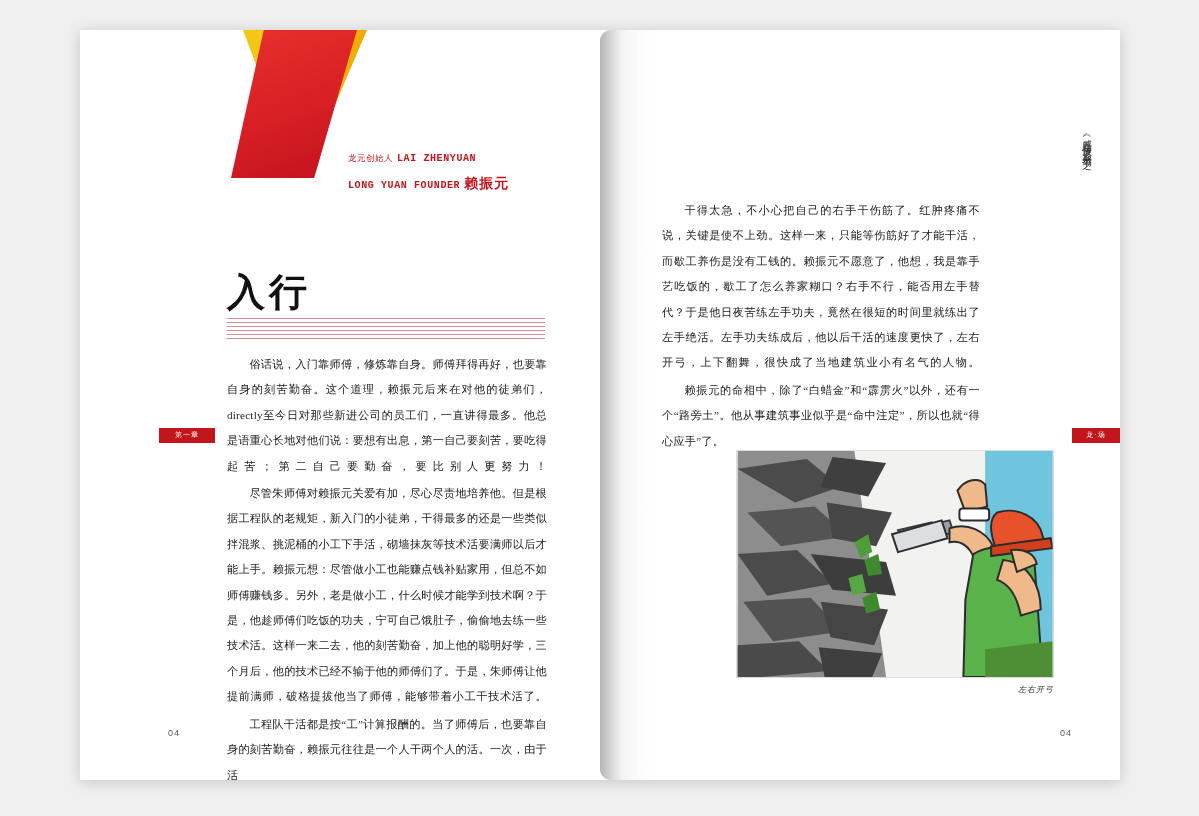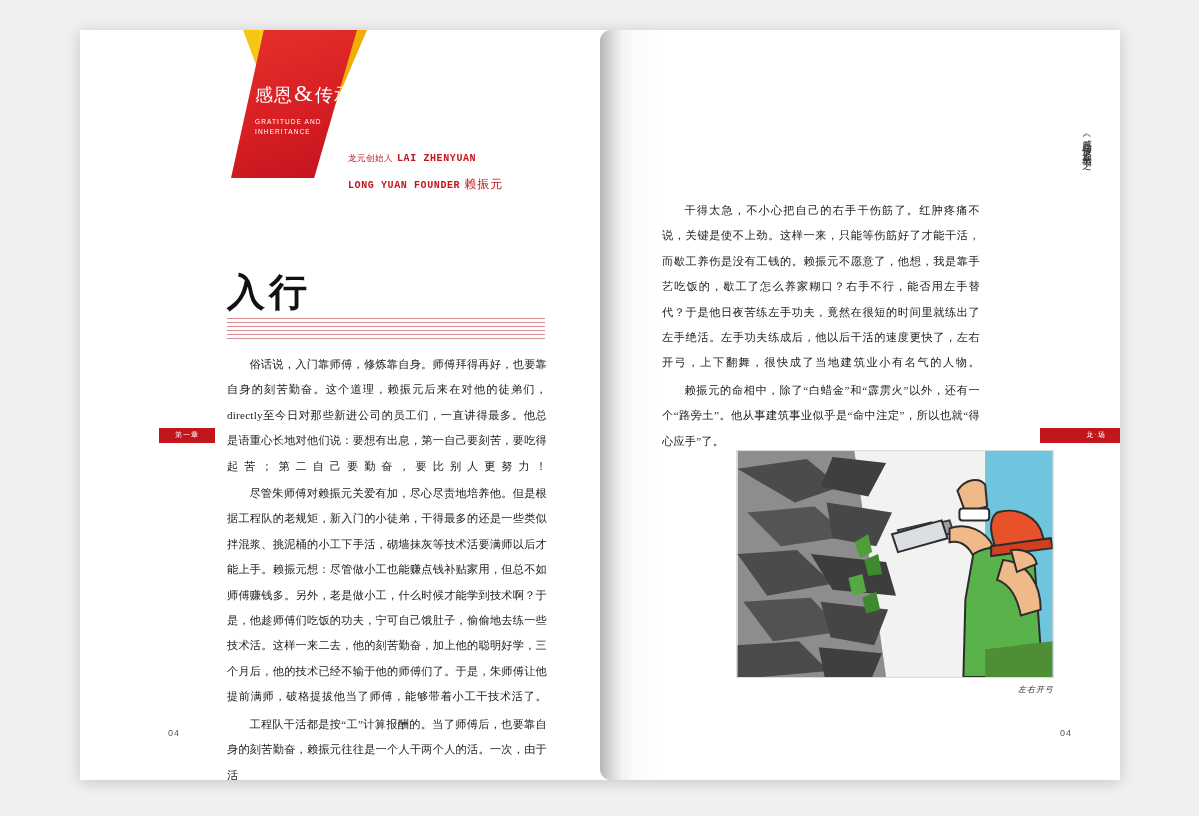--- a/index.html
+++ b/index.html
@@ -118,25 +118,25 @@
   }
   .mast-author .en {
     font-size: 10px;
     color: #c3161c;
     font-family: Liberation Mono, monospace;
     letter-spacing: 0.6px;
     font-weight: bold;
     margin-top: 16px;
   }
   .mast-author .name {
-    font-size: 12px;
+    font-size: 14px;
     color: #c3161c;
     font-family: "Liberation Serif", serif;
     letter-spacing: 1px;
-    font-weight: normal;
+    font-weight: bold;
   }
 
   
   .chapter-title {
     position: absolute;
     left: 147px;
     top: 237px;
     font-size: 38px;
     letter-spacing: 4px;
     color: #111111;
@@ -209,21 +209,20 @@
   }
   .tab-left {
     left: 79px;
     top: 398px;
     width: 56px;
   }
   .tab-right {
     right: 0px;
     top: 398px;
     width: 48px;
-    padding-left: 32px;
   }
 
   
   .vside {
     position: absolute;
     right: 26px;
     top: 100px;
     width: 16px;
     font-size: 9.5px;
     line-height: 15px;
@@ -280,29 +279,20 @@
 
 <div id="page">
   <div class="book">
 
     <div class="page-left">
 
       <div class="masthead">
         <div class="mast-yellow"></div>
         <div class="mast-yellow2"></div>
         <div class="mast-red"></div>
-        <div class="mast-text">
-          <div class="mast-cn">
-            <span>感恩</span><span class="amp">&amp;</span><span>传承</span>
-          </div>
-          <div class="mast-en">
-            <div>GRATITUDE AND</div>
-            <div>INHERITANCE</div>
-          </div>
-        </div>
       </div>
 
       <div class="mast-author">
         <div class="row">
           <span class="cn">龙元创始人</span>
           <span class="en">LAI ZHENYUAN</span>
         </div>
         <div class="row">
           <span class="en">LONG YUAN FOUNDER</span>
           <span class="name">赖振元</span>

